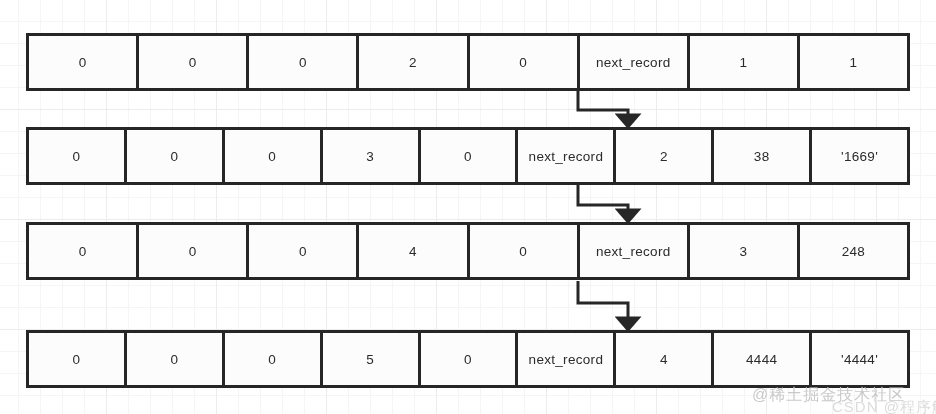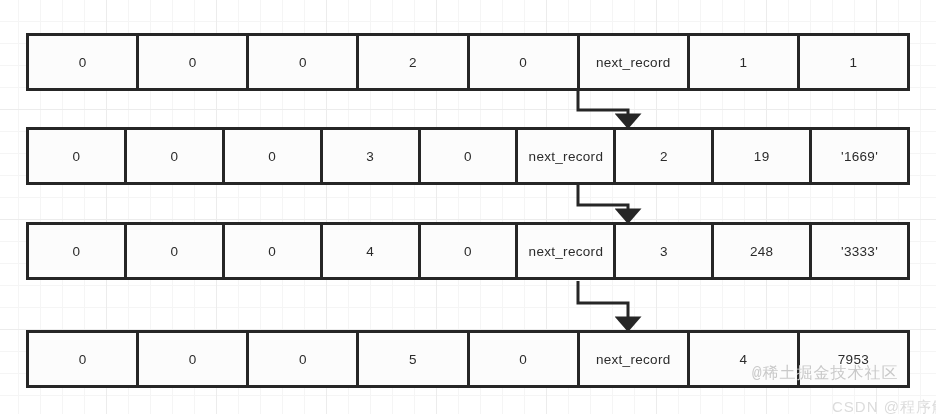--- a/index.html
+++ b/index.html
@@ -78,25 +78,24 @@
   }
 
   
   .watermark {
     position: absolute;
     white-space: nowrap;
     user-select: none;
   }
   .wm-juejin {
     left: 752px;
-    top: 363px;
+    top: 385px;
     font-size: 16px;
     color: #c9c9c9;
     letter-spacing: 1px;
-    font-family: Liberation Mono, monospace;
   }
   .wm-csdn {
     left: 832px;
     top: 389px;
     font-size: 15px;
     color: #dcdcdc;
     letter-spacing: 1px;
     margin-top: 9px;
   }
 </style>
@@ -131,43 +130,43 @@
   </div>
 
   <div class="record-row r1">
     <div class="cell">0</div>
     <div class="cell">0</div>
     <div class="cell">0</div>
     <div class="cell">3</div>
     <div class="cell">0</div>
     <div class="cell">next_record</div>
     <div class="cell">2</div>
-    <div class="cell">19</div>
+    <div class="cell">38</div>
     <div class="cell">'1669'</div>
   </div>
 
   <div class="record-row r2">
     <div class="cell">0</div>
     <div class="cell">0</div>
     <div class="cell">0</div>
     <div class="cell">4</div>
     <div class="cell">0</div>
     <div class="cell">next_record</div>
     <div class="cell">3</div>
     <div class="cell">248</div>
-    <div class="cell">'3333'</div>
   </div>
 
   <div class="record-row r3">
     <div class="cell">0</div>
     <div class="cell">0</div>
     <div class="cell">0</div>
     <div class="cell">5</div>
     <div class="cell">0</div>
     <div class="cell">next_record</div>
     <div class="cell">4</div>
-    <div class="cell">7953</div>
+    <div class="cell">4444</div>
+    <div class="cell">'4444'</div>
   </div>
 
   <div class="watermark wm-csdn">CSDN @程序解</div>
   <div class="watermark wm-juejin">@稀土掘金技术社区</div>
 
 </div>
 
 </body></html>

